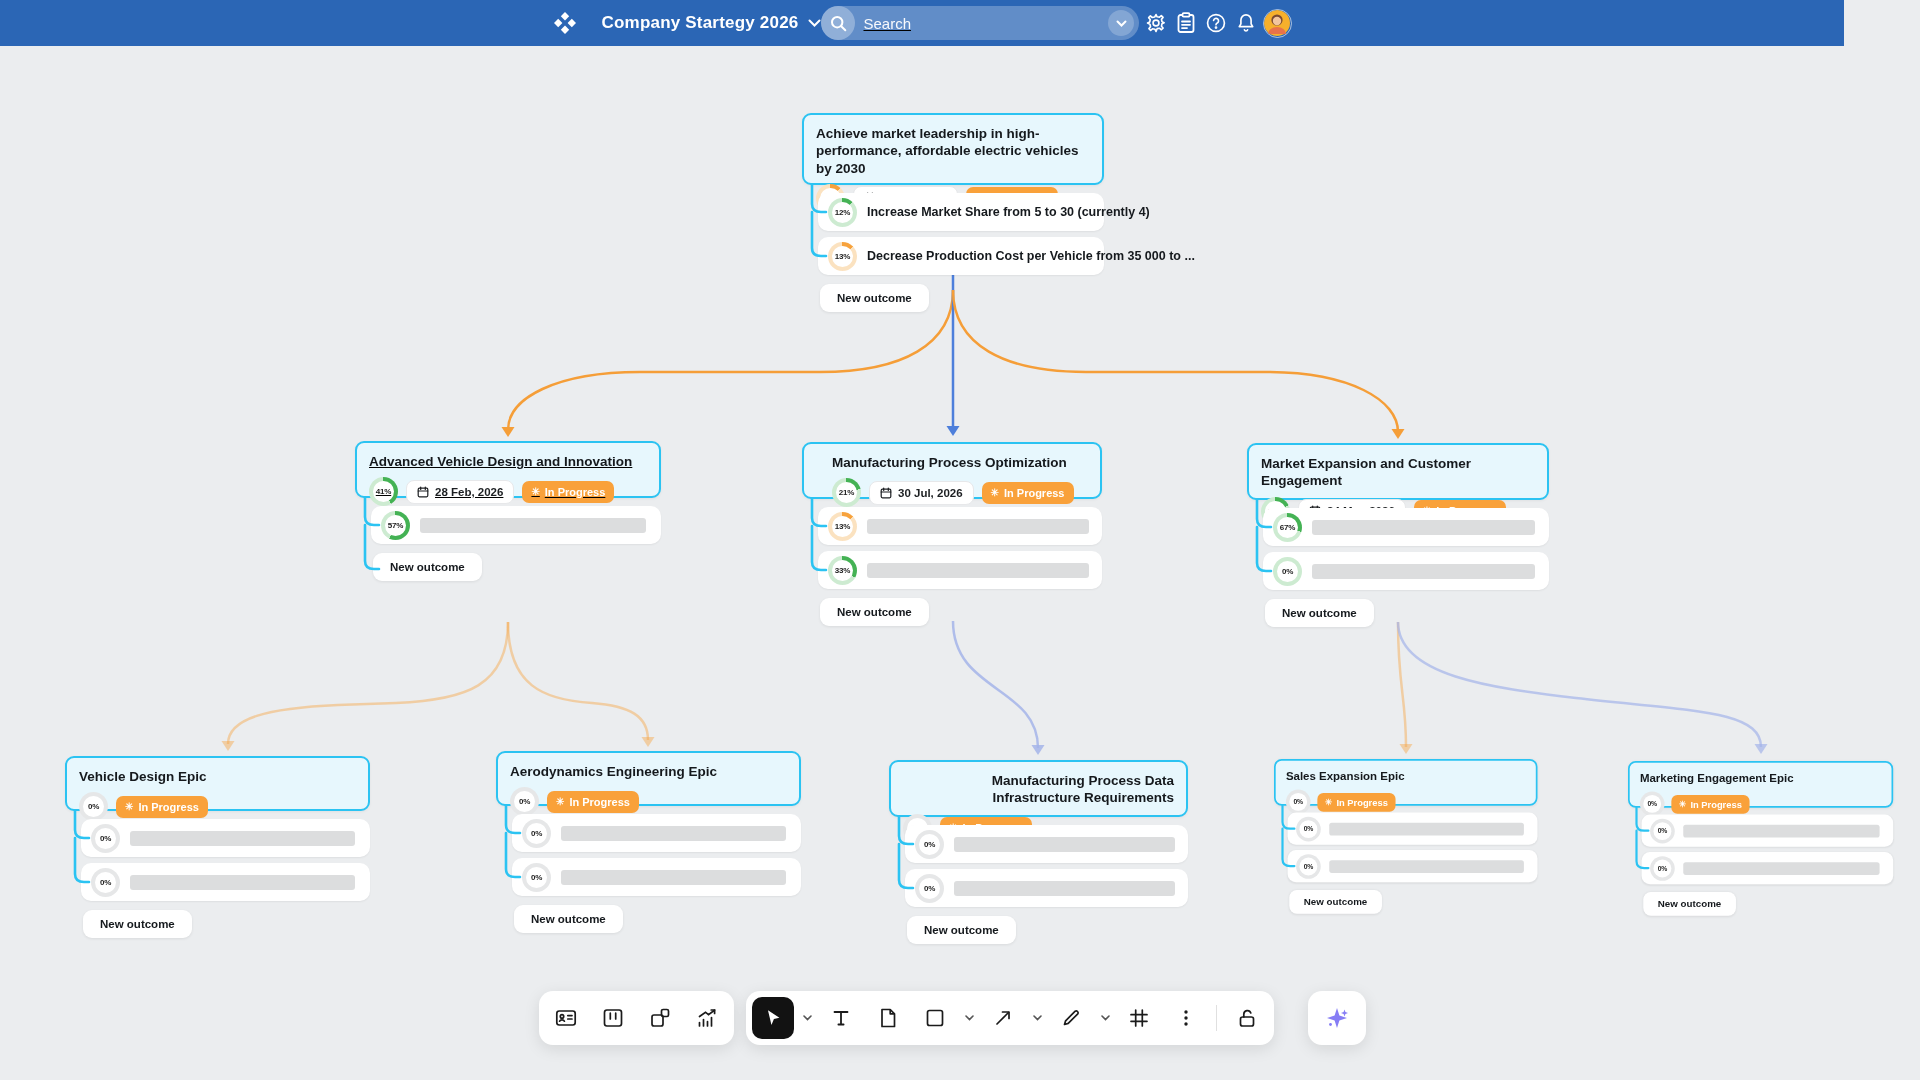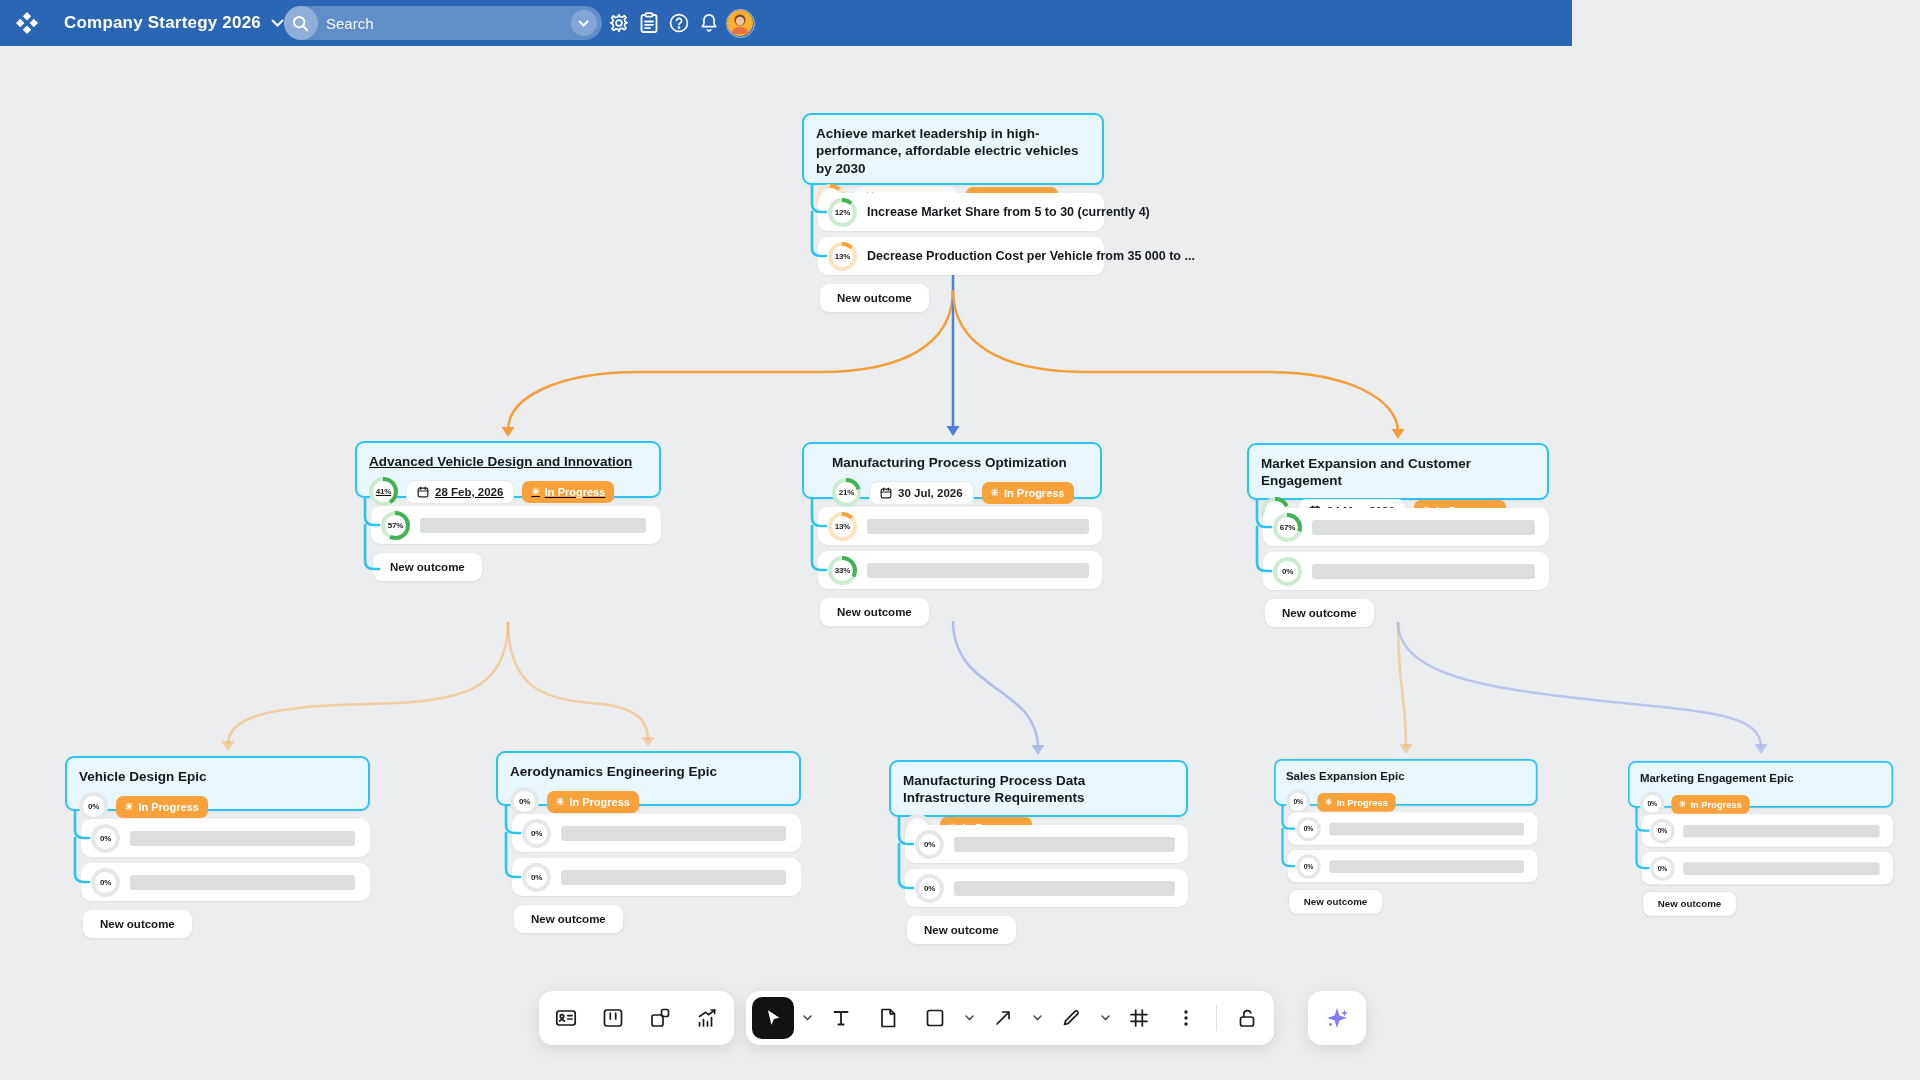--- a/index.html
+++ b/index.html
@@ -1,26 +1,26 @@
 <!DOCTYPE html>
 <html><head>
 <meta charset="utf-8">
 <style>
   * { margin:0; padding:0; box-sizing:border-box; }
   html,body { width:1920px; height:1080px; overflow:hidden; }
   body { font-family:"Liberation Sans", sans-serif; background:#ebedef; position:relative; }
 
   
-  .topbar { position:absolute; top:0; left:0; width:1572px; height:46px; background:#2b66b5;
-            display:flex; align-items:center; justify-content:flex-start; padding:0 14px 0 12px; z-index:20; }
+  .topbar { position:absolute; top:0; left:0; width:1844px; height:46px; background:#2b66b5;
+            display:flex; align-items:center; justify-content:center; padding:0 14px 0 12px; z-index:20; }
   .tb-left { display:flex; align-items:center; gap:22px; }
   .logo-btn { width:30px; height:30px; display:grid; place-items:center; cursor:pointer; }
   .board-title-menu { display:flex; align-items:center; gap:10px; cursor:pointer; }
   .board-title-menu span { color:#fff; font-size:17px; font-weight:700; letter-spacing:.2px; }
-  .tb-right { display:flex; align-items:center; gap:4px; }
+  .tb-right { display:flex; align-items:center; gap:4px;text-decoration:underline; }
   .search { width:318px; height:34px; background:rgba(255,255,255,.26); border-radius:17px;
             display:flex; align-items:center; position:relative; }
   .search-circle { width:34px; height:34px; border-radius:50%; background:rgba(255,255,255,.30);
                    display:grid; place-items:center; flex:0 0 auto; cursor:pointer; }
   .search input { flex:1; background:transparent; border:none; outline:none; color:#fff;
                   font-size:15px; padding:0 8px; font-family:"Liberation Sans", sans-serif; }
   .search input::placeholder { color:rgba(255,255,255,.95); }
   .search-chevron { width:26px; height:26px; border-radius:50%; background:rgba(255,255,255,.22);
                     display:grid; place-items:center; margin-right:5px; cursor:pointer; }
   .tb-icon-btn { background:none; border:none; cursor:pointer; display:grid; place-items:center; width:26px; height:26px; }
@@ -369,21 +369,21 @@
           <div class="outcome-row">
             <span class="ring" style="background: rgb(230, 231, 232);">
               <span class="inner">0%</span>
             </span>
             <div class="skeleton" style="width: 225px;"></div>
           </div>
         </div>
     <button class="new-outcome">New outcome</button>
   </div>
       <div class="node-group" style="left: 889px; top: 760px; width: 299px;">
-    <div class="obj-card" style="height: 57px;">
+    <div class="obj-card" style="height: 57px; text-align: right;">
       <div class="obj-title">Manufacturing Process Data Infrastructure Requirements</div>
       <div class="obj-meta">
         <span class="ring" style="background: rgb(230, 231, 232);">
               <span class="inner">0%</span>
             </span>
 
         <span class="status-badge">
           <span class="burst">✳</span>
           <span class="status-text">In Progress</span>
         </span>

